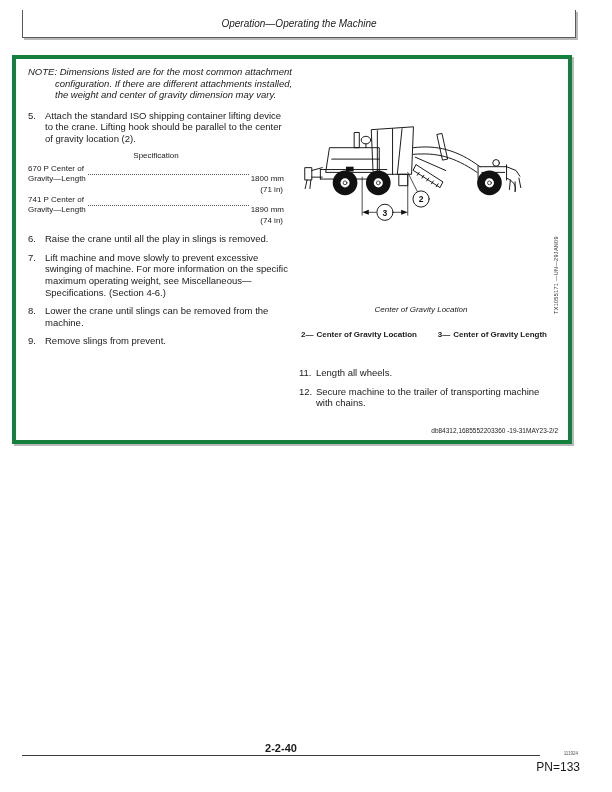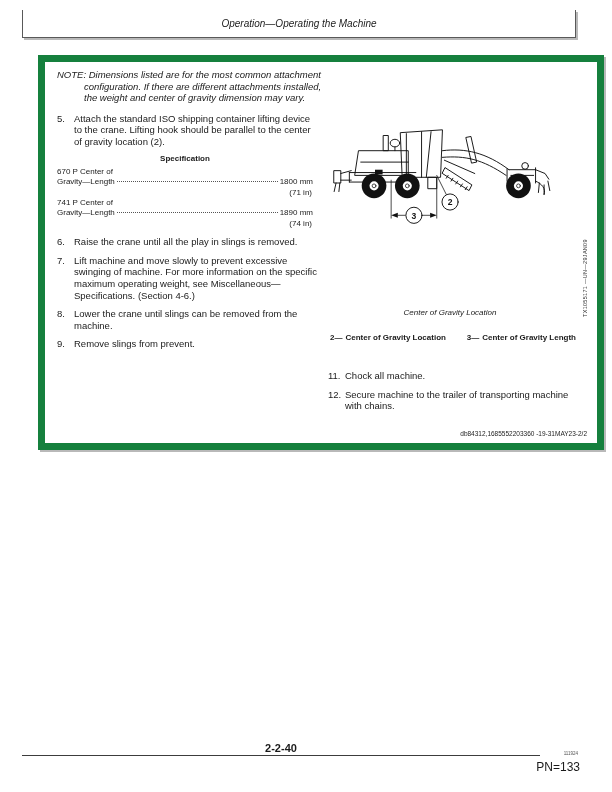--- a/index.html
+++ b/index.html
@@ -10,34 +10,34 @@
   
   .header-box{
     position:absolute;left:22px;top:10px;width:552px;height:27px;
     border-left:1px solid #595959;border-right:1px solid #595959;border-bottom:1px solid #595959;
     box-shadow:2px 2px 0 #b9b9b9;
     display:flex;align-items:center;justify-content:center;
   }
   .header-title{font-style:italic;font-size:10px;color:#222;}
   
   .content-box{
-    position:absolute;left:38px;top:55px;width:552px;height:381px;
-    border:7px solid #15803d;box-shadow:2px 2px 0 #b9b9b9;background:#fff;
+    position:absolute;left:12px;top:55px;width:552px;height:381px;
+    border:4px solid #15803d;box-shadow:2px 2px 0 #b9b9b9;background:#fff;
   }
   .col-left{position:absolute;left:12px;top:7px;width:262px;font-size:9.5px;line-height:1.22;}
   .col-right{position:absolute;left:283px;top:0;width:262px;height:100%;font-size:9.5px;line-height:1.22;}
   .note{font-style:italic;margin:0 0 9px 0;padding-left:27px;text-indent:-27px;width:252px;}
   .important{font-weight:bold;margin:0 0 9px 0;padding-left:27px;text-indent:-27px;}
   .step{display:flex;margin:0 0 7px 0;}
   .step .num{flex:none;width:17px;}
   .step .txt{flex:1;}
   
   .spec{margin:0 0 7px 0;font-size:8px;line-height:1.3;width:256px;}
-  .spec-heading{font-weight:bold;text-align:center;margin-bottom:2px;}
-  .spec-line{display:flex;align-items:center;}
+  .spec-heading{font-weight:normal;text-align:center;margin-bottom:2px;}
+  .spec-line{display:flex;align-items:flex-start;}
   .spec-leader{flex:1;border-bottom:1px dotted #555;margin:0 2px 2px 2px;}
   .spec-alt{text-align:right;padding-right:1px;}
   
   .grader-svg{position:absolute;top:64px;left:4px;}
   .tx-code{
     position:absolute;top:145px;right:1px;height:110px;
     writing-mode:vertical-rl;transform:rotate(180deg);
     font-size:5.5px;color:#333;letter-spacing:.3px;white-space:nowrap;
   }
   .fig-caption{position:absolute;top:246px;left:0;width:244px;text-align:center;font-style:italic;font-size:8px;color:#222;}
@@ -204,21 +204,21 @@
           <span class="ln">2—</span><span>Center of Gravity Location</span>
         </div>
         <div class="legend-item">
           <span class="ln">3—</span><span>Center of Gravity Length</span>
         </div>
       </div>
 
       <div class="right-steps">
         <div class="step">
           <span class="num">11.</span>
-          <span class="txt">Chock all machine.</span>
+          <span class="txt">Length all wheels.</span>
         </div>
         <div class="step">
           <span class="num">12.</span>
           <span class="txt">Secure machine to the trailer of transporting machine with chains.</span>
         </div>
       </div>
 
       <div class="rev-code">db84312,1685552203360 -19-31MAY23-2/2</div>
     </div>
   </div>

